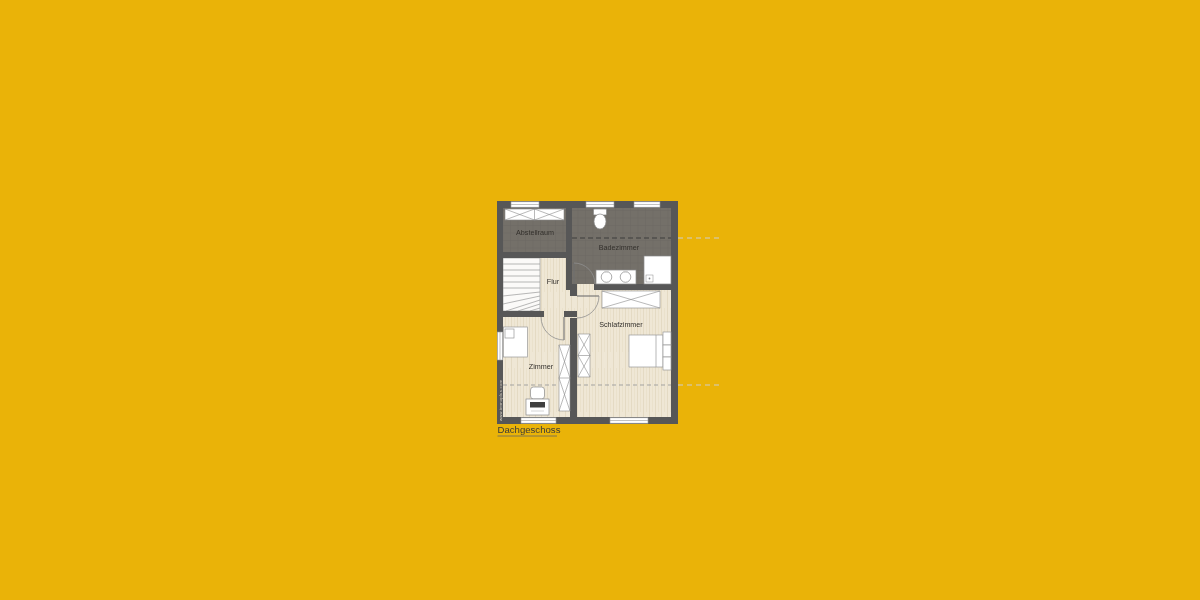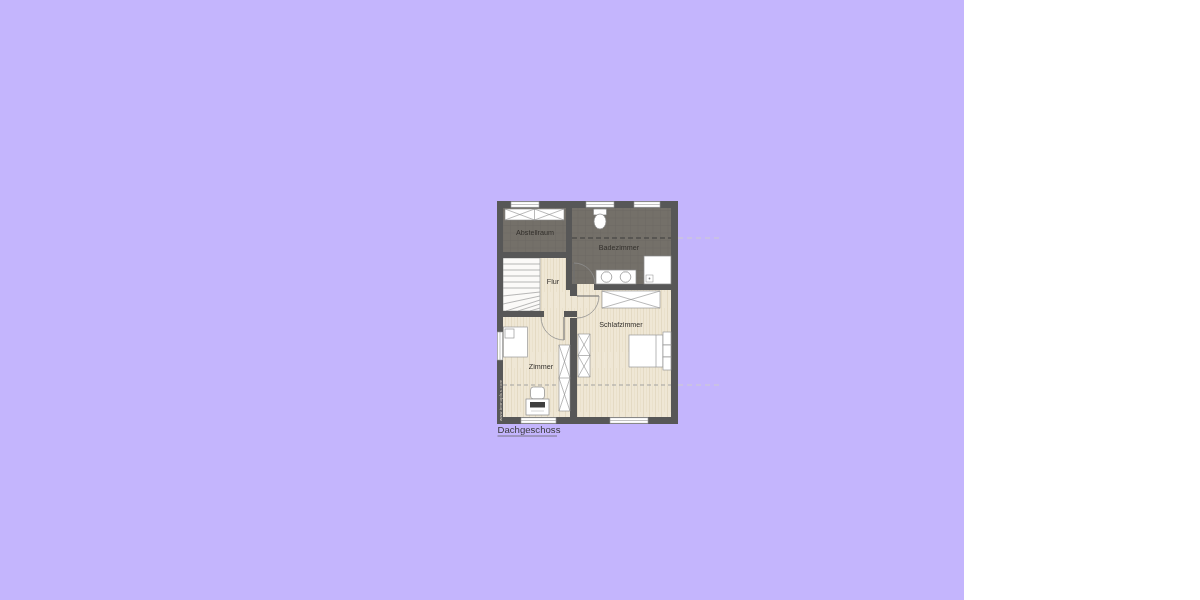--- a/index.html
+++ b/index.html
@@ -1,16 +1,16 @@
 <!DOCTYPE html>
 <html><head>
 <meta charset="utf-8">
 <style>
   html,body{margin:0;padding:0;background:#ffffff;}
-  .page{position:relative;width:964px;height:600px;background:#c4b5fd;overflow:hidden;
+  .page{position:relative;width:1200px;height:600px;background:#eab308;overflow:hidden;
         font-family:"Liberation Sans", sans-serif;}
   svg{position:absolute;left:0;top:0;}
   text{font-family:"Liberation Sans", sans-serif;}
   .room-label{fill:#33302c;font-size:7.2px;}
   .title-label{fill:#3a3a3a;font-size:9.6px;}
   .watermark-label{fill:#cfc8ba;font-size:4.3px;letter-spacing:0.2px;}
 </style>
 </head>
 <body>
 

